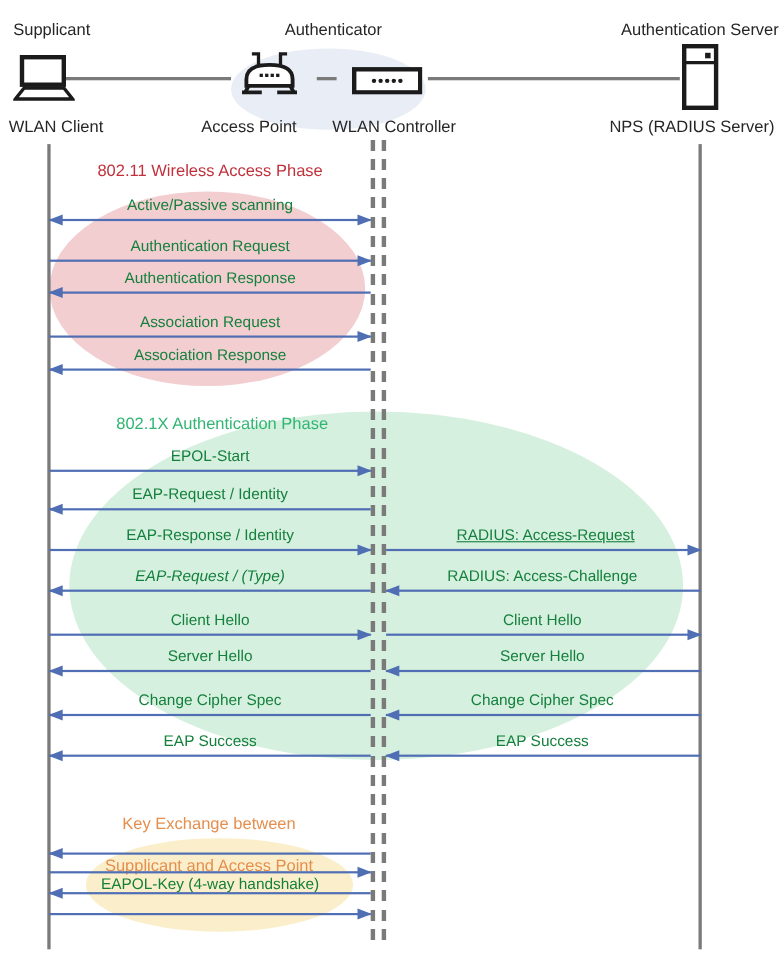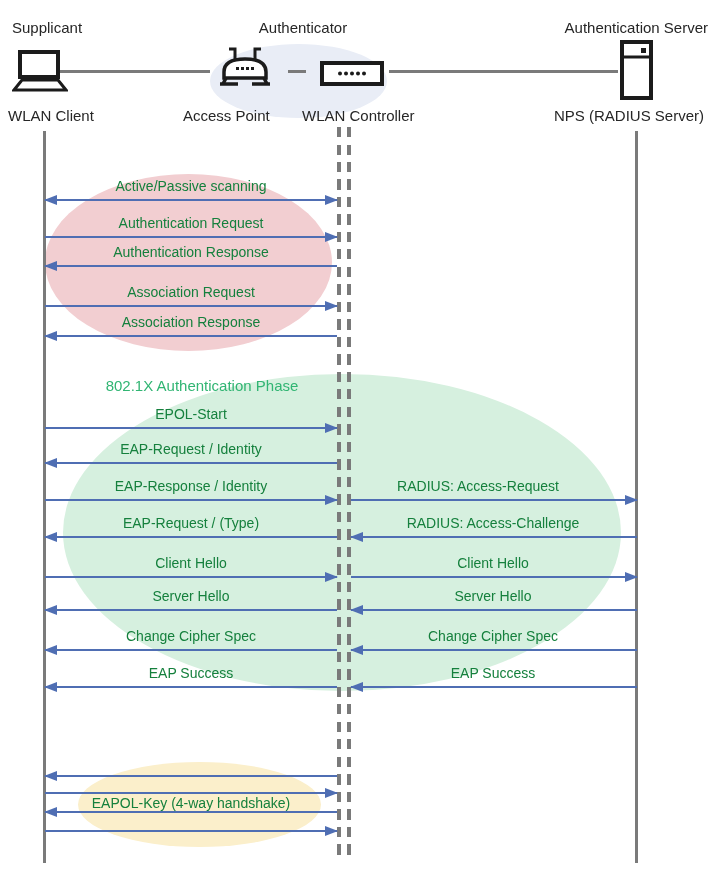--- a/index.html
+++ b/index.html
@@ -83,21 +83,26 @@
 
   <div class="ellipse" style="left:45px;top:174px;width:287px;height:177px;background:var(--phase1-fill,#f2ced1);"></div>
   <div class="ellipse" style="left:63px;top:374px;width:558px;height:317px;background:var(--phase2-fill,#d6f0df);"></div>
   <div class="ellipse" style="left:78px;top:762px;width:243px;height:85px;background:var(--phase3-fill,#fbefcb);"></div>
 
   <div class="lifeline" style="left:43px;top:131px;height:732px;"></div>
   <div class="lifeline dashed" style="left:337px;top:127px;height:730px;"></div>
   <div class="lifeline dashed" style="left:347px;top:127px;height:730px;"></div>
   <div class="lifeline" style="left:635px;top:131px;height:732px;"></div>
 
+  <div class="phase-title" style="left:51px;top:146px;width:280px;color:var(--phase1-text,#c1313c);">802.11 Wireless Access Phase</div>
   <div class="phase-title" style="left:60px;top:376px;width:284px;color:var(--phase2-text,#31b573);">802.1X Authentication Phase</div>
+  <div class="phase-title" style="left:50px;top:721px;width:280px;color:var(--phase3-text,#e58e4d);">
+    <span style="display:block;">Key Exchange between</span>
+    <span style="display:block;">Supplicant and Access Point</span>
+  </div>
 
   <div id="messages">
       <div class="msg-label" style="left: 41px; top: 178px;">Active/Passive scanning</div>
       <div class="msg-line" style="left: 45px; width: 292px; top: 199px;">
         <span class="ah r"></span>
         <span class="ah l"></span>
       </div>
       <div class="msg-label" style="left: 41px; top: 215px;">Authentication Request</div>
       <div class="msg-line" style="left: 45px; width: 292px; top: 236px;">
         <span class="ah r"></span>
@@ -119,25 +124,25 @@
         <span class="ah r"></span>
       </div>
       <div class="msg-label" style="left: 41px; top: 441px;">EAP-Request / Identity</div>
       <div class="msg-line" style="left: 45px; width: 292px; top: 462px;">
         <span class="ah l"></span>
       </div>
       <div class="msg-label" style="left: 41px; top: 478px;">EAP-Response / Identity</div>
       <div class="msg-line" style="left: 45px; width: 292px; top: 499px;">
         <span class="ah r"></span>
       </div>
-      <div class="msg-label" style="left: 328px; top: 478px;">RADIUS: Access-Request</div>
+      <div class="msg-label" style="left: 346px; top: 478px; text-decoration: underline;">RADIUS: Access-Request</div>
       <div class="msg-line" style="left: 351px; width: 286px; top: 499px;">
         <span class="ah r"></span>
       </div>
-      <div class="msg-label" style="left: 41px; top: 515px;">EAP-Request / (Type)</div>
+      <div class="msg-label" style="left: 41px; top: 515px; font-style: italic;">EAP-Request / (Type)</div>
       <div class="msg-line" style="left: 45px; width: 292px; top: 536px;">
         <span class="ah l"></span>
       </div>
       <div class="msg-label" style="left: 343px; top: 515px;">RADIUS: Access-Challenge</div>
       <div class="msg-line" style="left: 351px; width: 286px; top: 536px;">
         <span class="ah l"></span>
       </div>
       <div class="msg-label" style="left: 41px; top: 555px;">Client Hello</div>
       <div class="msg-line" style="left: 45px; width: 292px; top: 576px;">
         <span class="ah r"></span>

